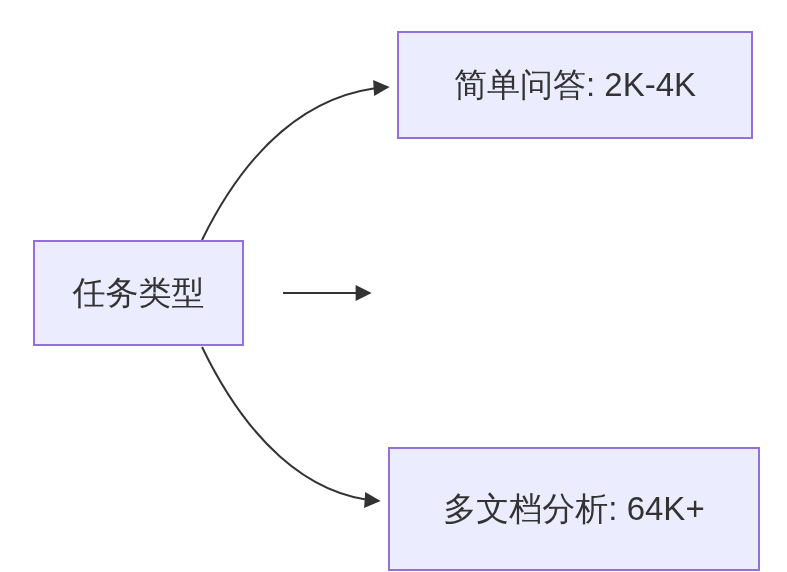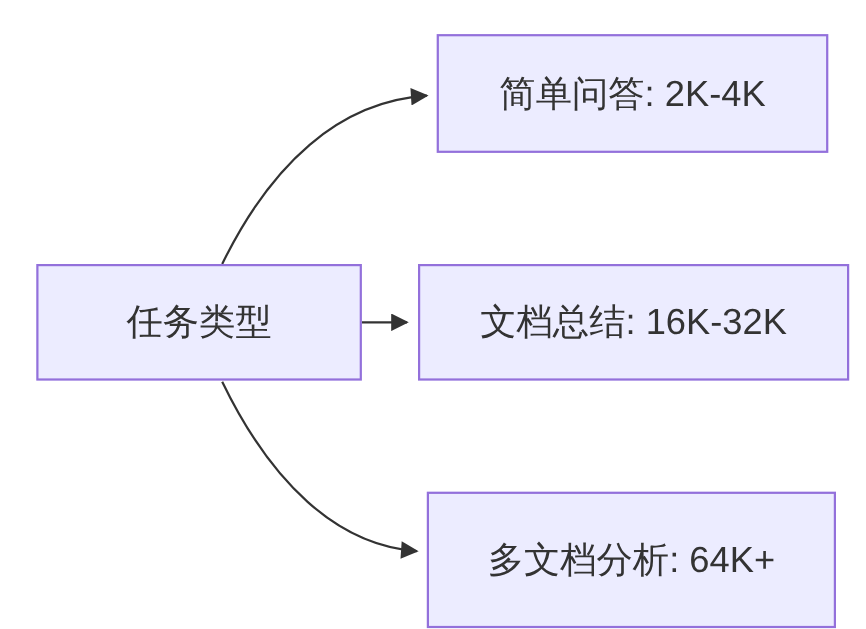--- a/index.html
+++ b/index.html
@@ -36,21 +36,21 @@
     align-items: center;
     justify-content: center;
   }
   .node-label {
     color: #333333;
     font-size: 33px;
     line-height: 1.2;
     white-space: nowrap;
     text-align: left;
   }
-  .node-root    { left: 33px;  top: 240px; width: 296px; height: 106px; }
+  .node-root    { left: 33px;  top: 240px; width: 211px; height: 106px; }
   .node-qa      { left: 397px; top: 31px;  width: 356px; height: 108px; }
   .node-summary { left: 380px; top: 240px; width: 392px; height: 106px; }
   .node-multi   { left: 388px; top: 447px; width: 372px; height: 124px; }
 </style>
 </head>
 <body>
 
 <div class="canvas">
 
   <svg class="edges" viewBox="0 0 787 572" xmlns="http://www.w3.org/2000/svg">
@@ -65,21 +65,18 @@
   </svg>
 
   <div class="node node-root">
     <span class="node-label">任务类型</span>
   </div>
 
   <div class="node node-qa">
     <span class="node-label">简单问答: 2K-4K</span>
   </div>
 
-  <div class="node node-summary">
-    <span class="node-label">文档总结: 16K-32K</span>
-  </div>
 
   <div class="node node-multi">
     <span class="node-label">多文档分析: 64K+</span>
   </div>
 
 </div>
 
 </body></html>

